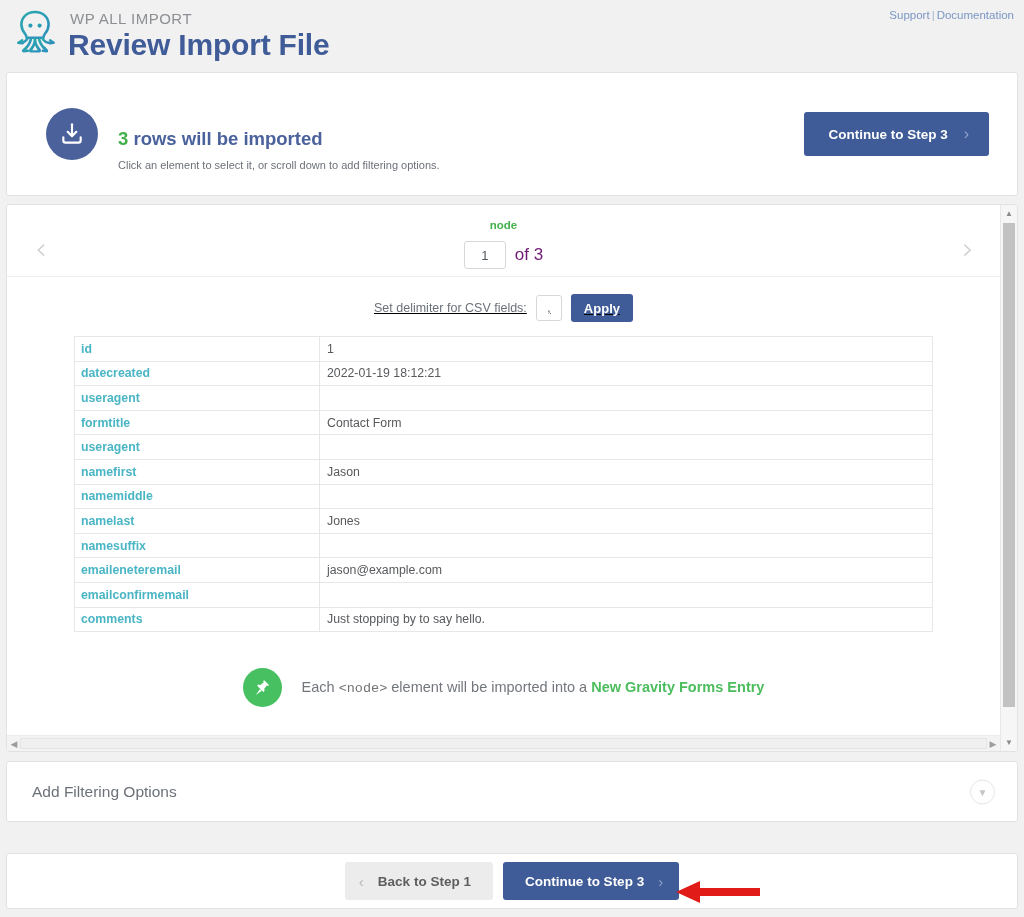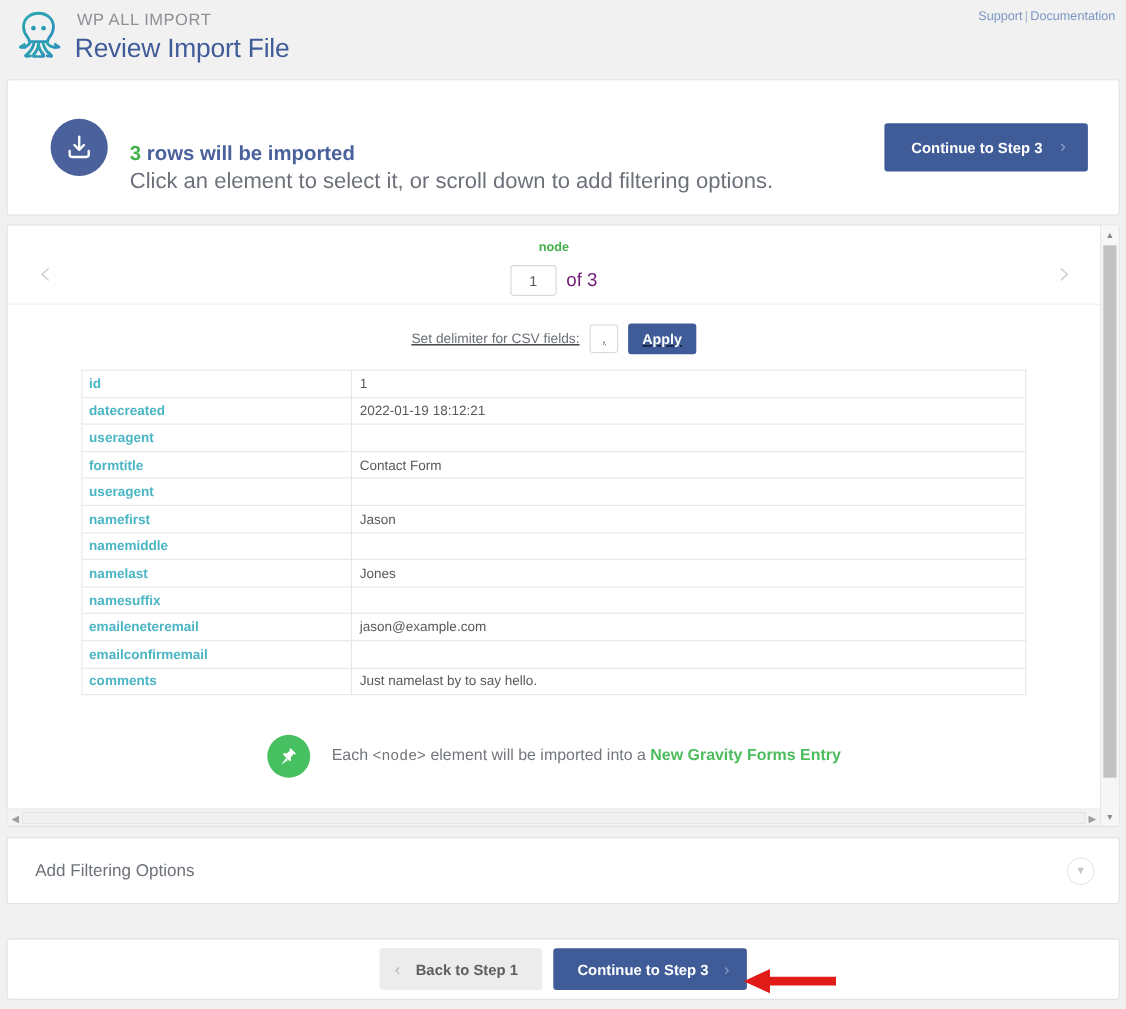--- a/index.html
+++ b/index.html
@@ -20,21 +20,21 @@
     padding: 6px 0 0 0;
   }
   .logo-block { position: absolute; left: 8px; top: 6px; display: flex; align-items: flex-end; }
   .octo-logo { width: 54px; height: 56px; flex: 0 0 54px; }
   .title-wrap { margin-left: 6px; padding-top: 2px; }
   .brand-name {
     font-size: 15px; letter-spacing: .5px; color: #8d8f94;
     font-weight: 400; line-height: 16px; margin: 0 0 1px 2px;
   }
   .page-title {
-    font-size: 24px; font-weight: normal; color: #3f5b98;
+    font-size: 30px; font-weight: bold; color: #3f5b98;
     line-height: 34px; margin: 0; letter-spacing: -0.2px;
   }
   .header-links {
     position: absolute; right: 10px; top: 9px;
     font-size: 11.5px; color: #7a96c4;
   }
   .header-links a { color: #7a96c4; text-decoration: none; }
   .header-links .sep { color: #a9b6cc; margin: 0 2px; }
 
   
@@ -56,21 +56,21 @@
     width: 52px; height: 52px; border-radius: 50%;
     background: #4a619c;
     margin-left: 39px;
     display: flex; align-items: center; justify-content: center;
     flex: 0 0 52px;
   }
   .notice-text { margin-left: 20px; margin-top: 36px; }
   .notice-line1 { font-size: 18.5px; line-height: 26px; color: #4a619c; font-weight: 600; }
   .notice-line1 .count { color: #43b14b; font-weight: bold; }
   .notice-line1 .rest { color: #4a619c; font-weight: 600; }
-  .notice-line2 { font-size: 20px; line-height: 26px; color: #6c7179; font-weight: 400; }
+  .notice-line2 { font-size: 11px; line-height: 26px; color: #6c7179; font-weight: 400; }
   .notice-btn {
     position: absolute; right: 28px; top: 50%; transform: translateY(-50%);
     background: #3f5b98; color: #fff; border: none; border-radius: 3px;
     height: 44px; padding: 0 20px 0 24px;
     font-size: 13.5px; font-weight: bold;
     font-family: "Liberation Sans", sans-serif;
     display: flex; align-items: center; gap: 16px; cursor: pointer;
   }
   .notice-btn .chev { color: #8fa3cb; font-size: 16px; font-weight: normal; }
 
@@ -326,21 +326,21 @@
             <tr>
               <td class="k">emaileneteremail</td>
               <td class="v">jason@example.com</td>
             </tr>
             <tr>
               <td class="k">emailconfirmemail</td>
               <td class="v"></td>
             </tr>
             <tr>
               <td class="k">comments</td>
-              <td class="v">Just namelast by to say hello.</td>
+              <td class="v">Just stopping by to say hello.</td>
             </tr>
           </tbody>
       </table>
 
       <div class="node-note">
         <span class="pin-circle">
           <svg viewBox="0 0 24 24" width="20" height="20" fill="#ffffff">
             <path d="M14.6 2.6l-1.4 1.4 1 1-4.1 3.3-2.5-.4-1.4 1.4 7.5 7.5 1.4-1.4-.4-2.5 3.3-4.1 1 1 1.4-1.4-5.8-5.8z"></path>
             <path d="M9.6 13.2l-5 7.2 7.2-5z"></path>
           </svg>

